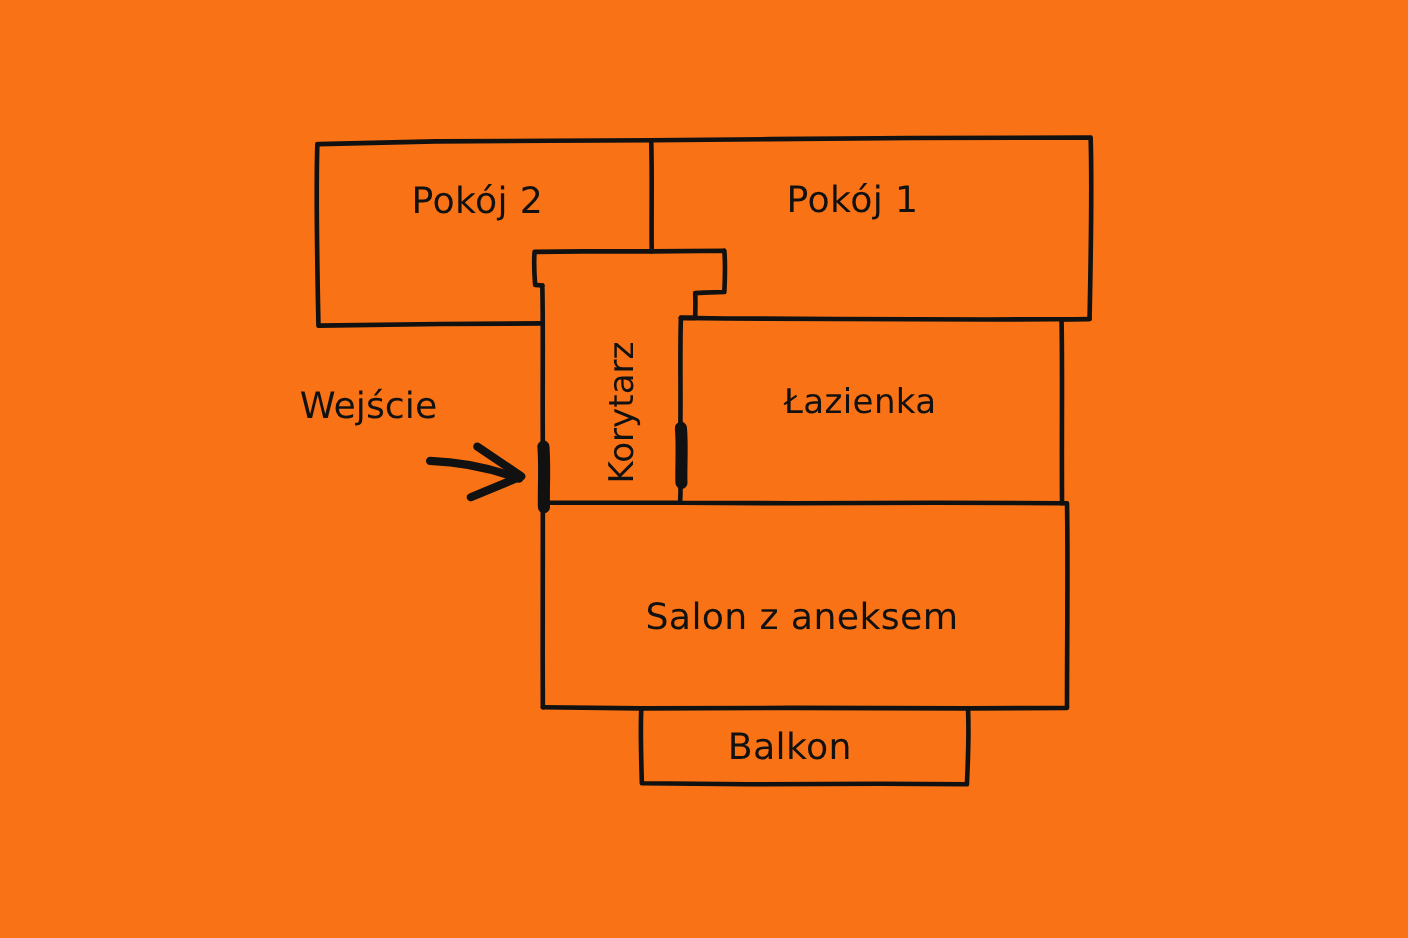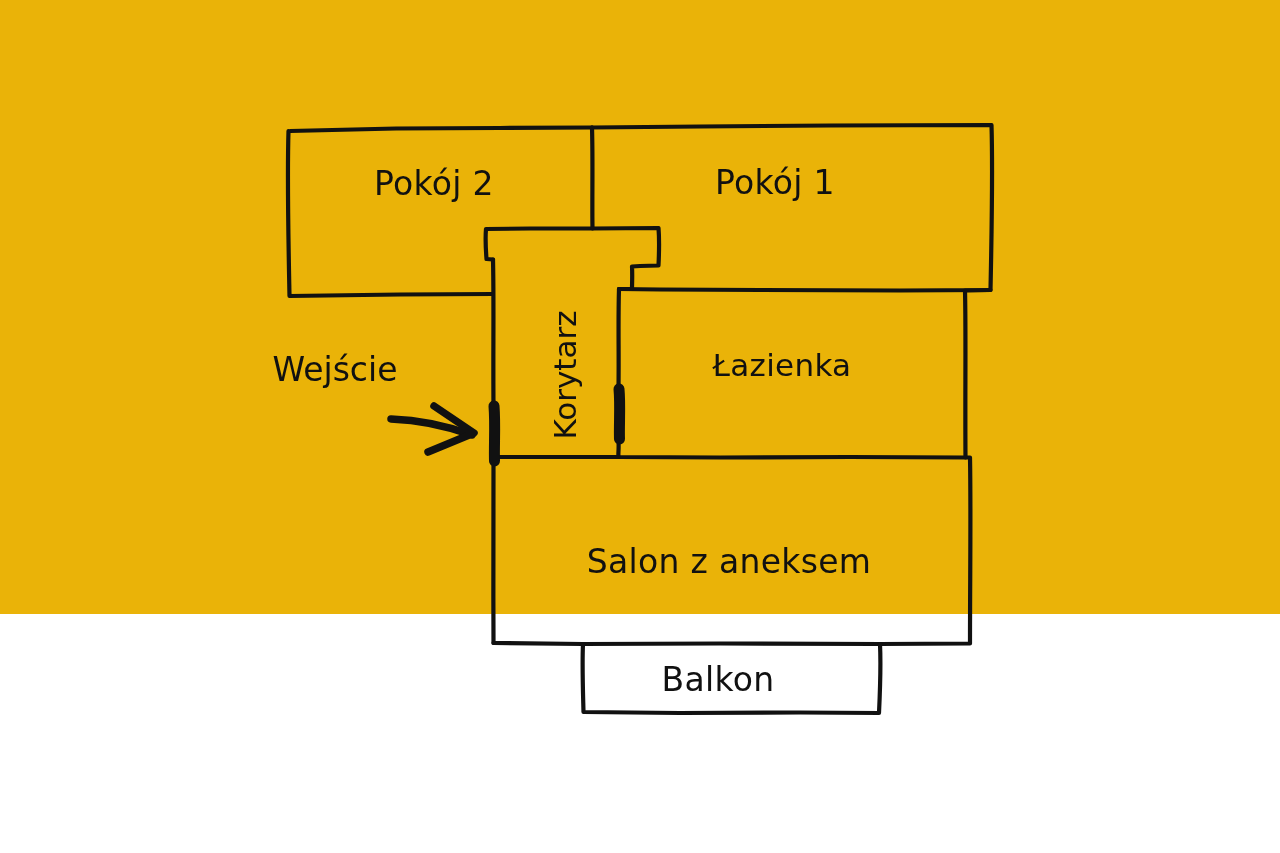--- a/index.html
+++ b/index.html
@@ -9,22 +9,22 @@
   }
   body {
     width: 1280px;
     height: 853px;
     font-family: "DejaVu Sans", sans-serif;
     overflow: hidden;
   }
   #floorplan-root {
     position: relative;
     width: 1280px;
-    height: 614px;
-    background: #eab308;
+    height: 853px;
+    background: #f97316;
   }
   svg.plan {
     position: absolute;
     left: 0;
     top: 0;
     width: 1280px;
     height: 853px;
     display: block;
   }
   .wall {

